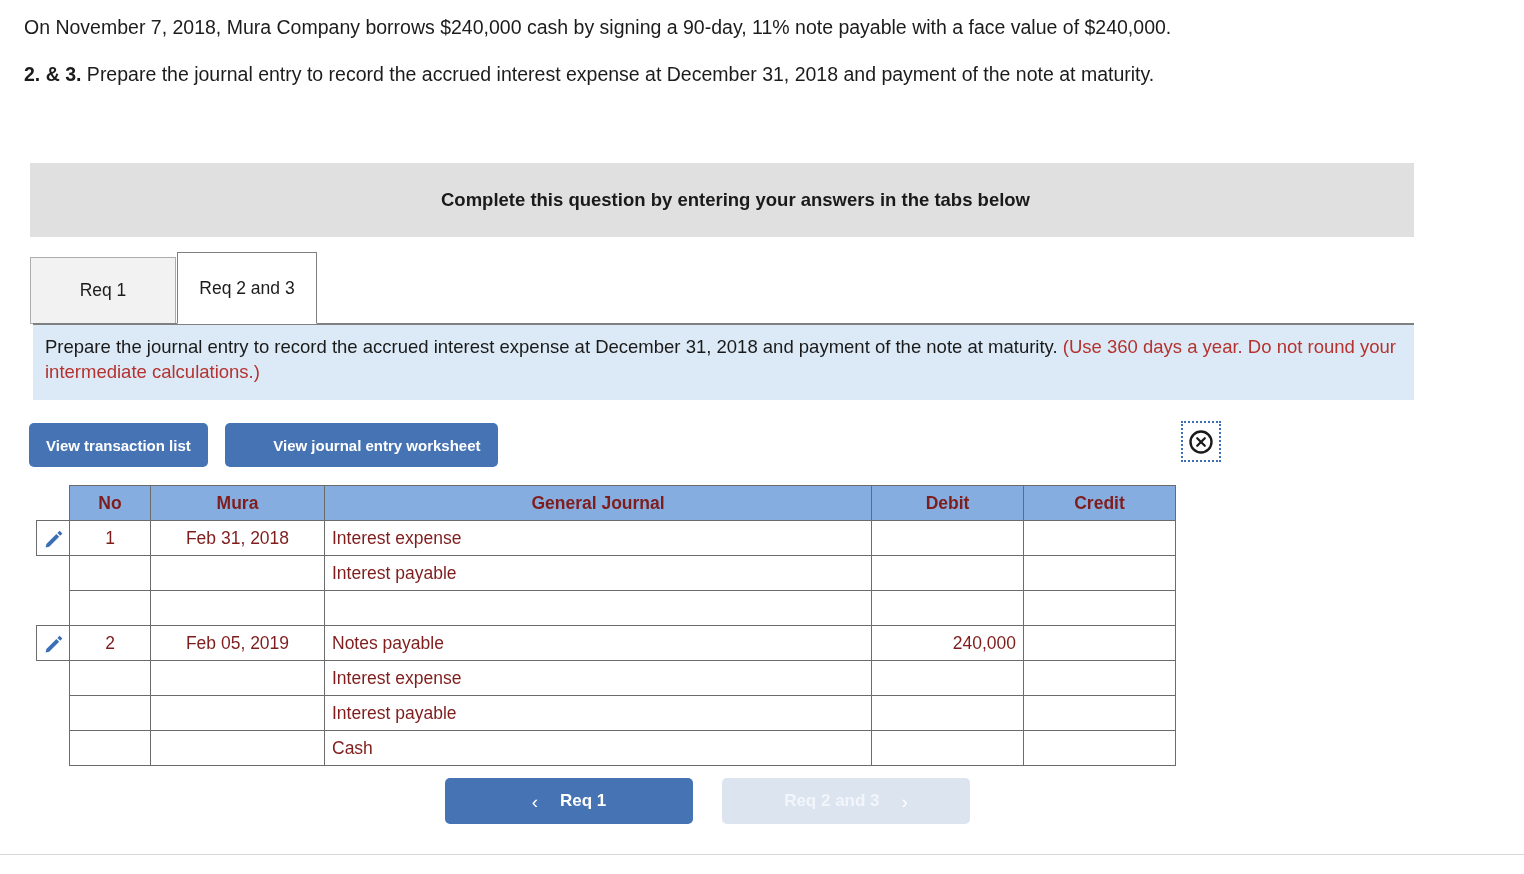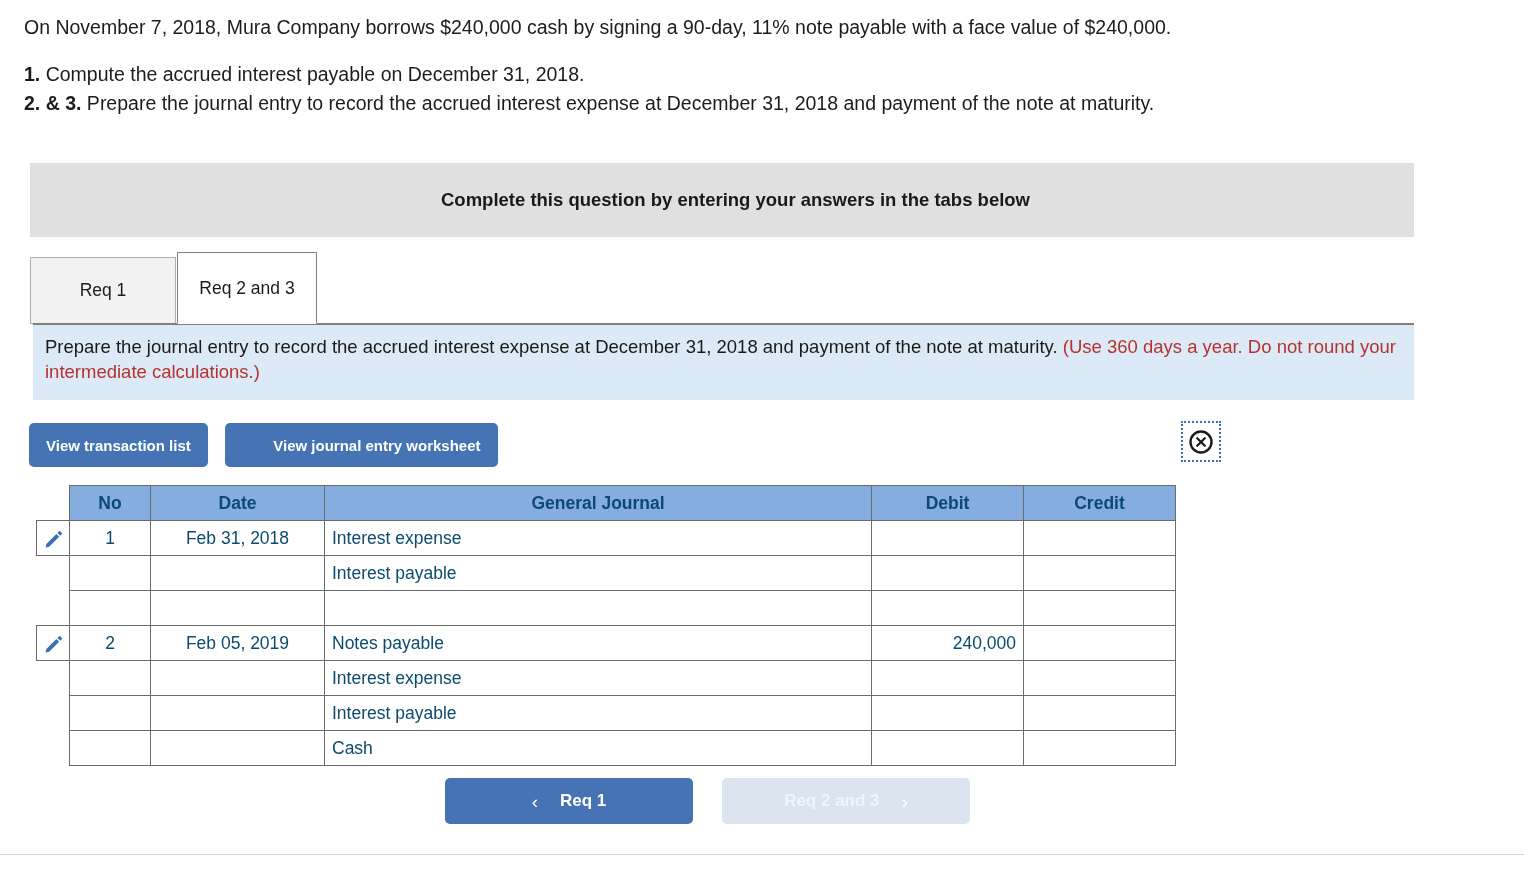--- a/index.html
+++ b/index.html
@@ -117,21 +117,21 @@
   .close-wrap svg { display: block; }
 
   
   .jtable-wrap { position: absolute; left: 36px; top: 485px; }
   table.jtable { border-collapse: collapse; }
   table.jtable td, table.jtable th {
     border: 1px solid #6b6b6b;
     height: 35px;
     padding: 0 7px;
     font-size: 17.5px;
-    color: #0c4a6e;
+    color: #7f1d1d;
     background: #ffffff;
     font-weight: normal;
   }
   table.jtable th {
     background: #85ade0;
     font-weight: bold;
     text-align: center;
     height: 35px;
   }
   .c-pencil { width: 33px; border: none !important; background: transparent !important; padding: 0 !important; }
@@ -178,21 +178,20 @@
   }
 </style>
 </head>
 <body>
 
 <div id="root">
 
   <div class="prompt-block">
     <div class="prompt-line">On November 7, 2018, Mura Company borrows $240,000 cash by signing a 90-day, 11% note payable with a face value of $240,000.</div>
     <div class="prompt-gap"></div>
-    <div class="req-line"><span class="req-num">1.</span><span> Compute the accrued interest payable on December 31, 2018.</span></div>
     <div class="req-line"><span class="req-num">2. &amp; 3.</span><span> Prepare the journal entry to record the accrued interest expense at December 31, 2018 and payment of the note at maturity.</span></div>
   </div>
 
   <div class="gray-banner">
     <div class="gray-banner-text">Complete this question by entering your answers in the tabs below</div>
   </div>
 
   <div class="tabstrip">
     <div class="tab inactive">
       <span>Req 1</span>
@@ -219,21 +218,21 @@
       </svg>
     </span>
   </div>
 
   <div class="jtable-wrap">
     <table class="jtable">
       <thead>
         <tr>
           <th class="c-pencil hdr-spacer"></th>
           <th class="c-no">No</th>
-          <th class="c-date">Date</th>
+          <th class="c-date">Mura</th>
           <th class="c-gj">General Journal</th>
           <th class="c-debit">Debit</th>
           <th class="c-credit">Credit</th>
         </tr>
       </thead>
       <tbody id="journal-body">
           <tr>
             <td class="c-pencil boxed"><span><svg class="pencil-ico" width="21" height="21" viewBox="0 0 21 21" aria-hidden="true">
                   <path d="M3.4 16.0 L13.4 6.0 L16.2 8.8 L6.2 18.8 L2.6 19.6 Z" fill="#3a6fb5"></path>
                   <path d="M14.4 5.0 L16.6 2.8 L19.4 5.6 L17.2 7.8 Z" fill="#3a6fb5"></path>

